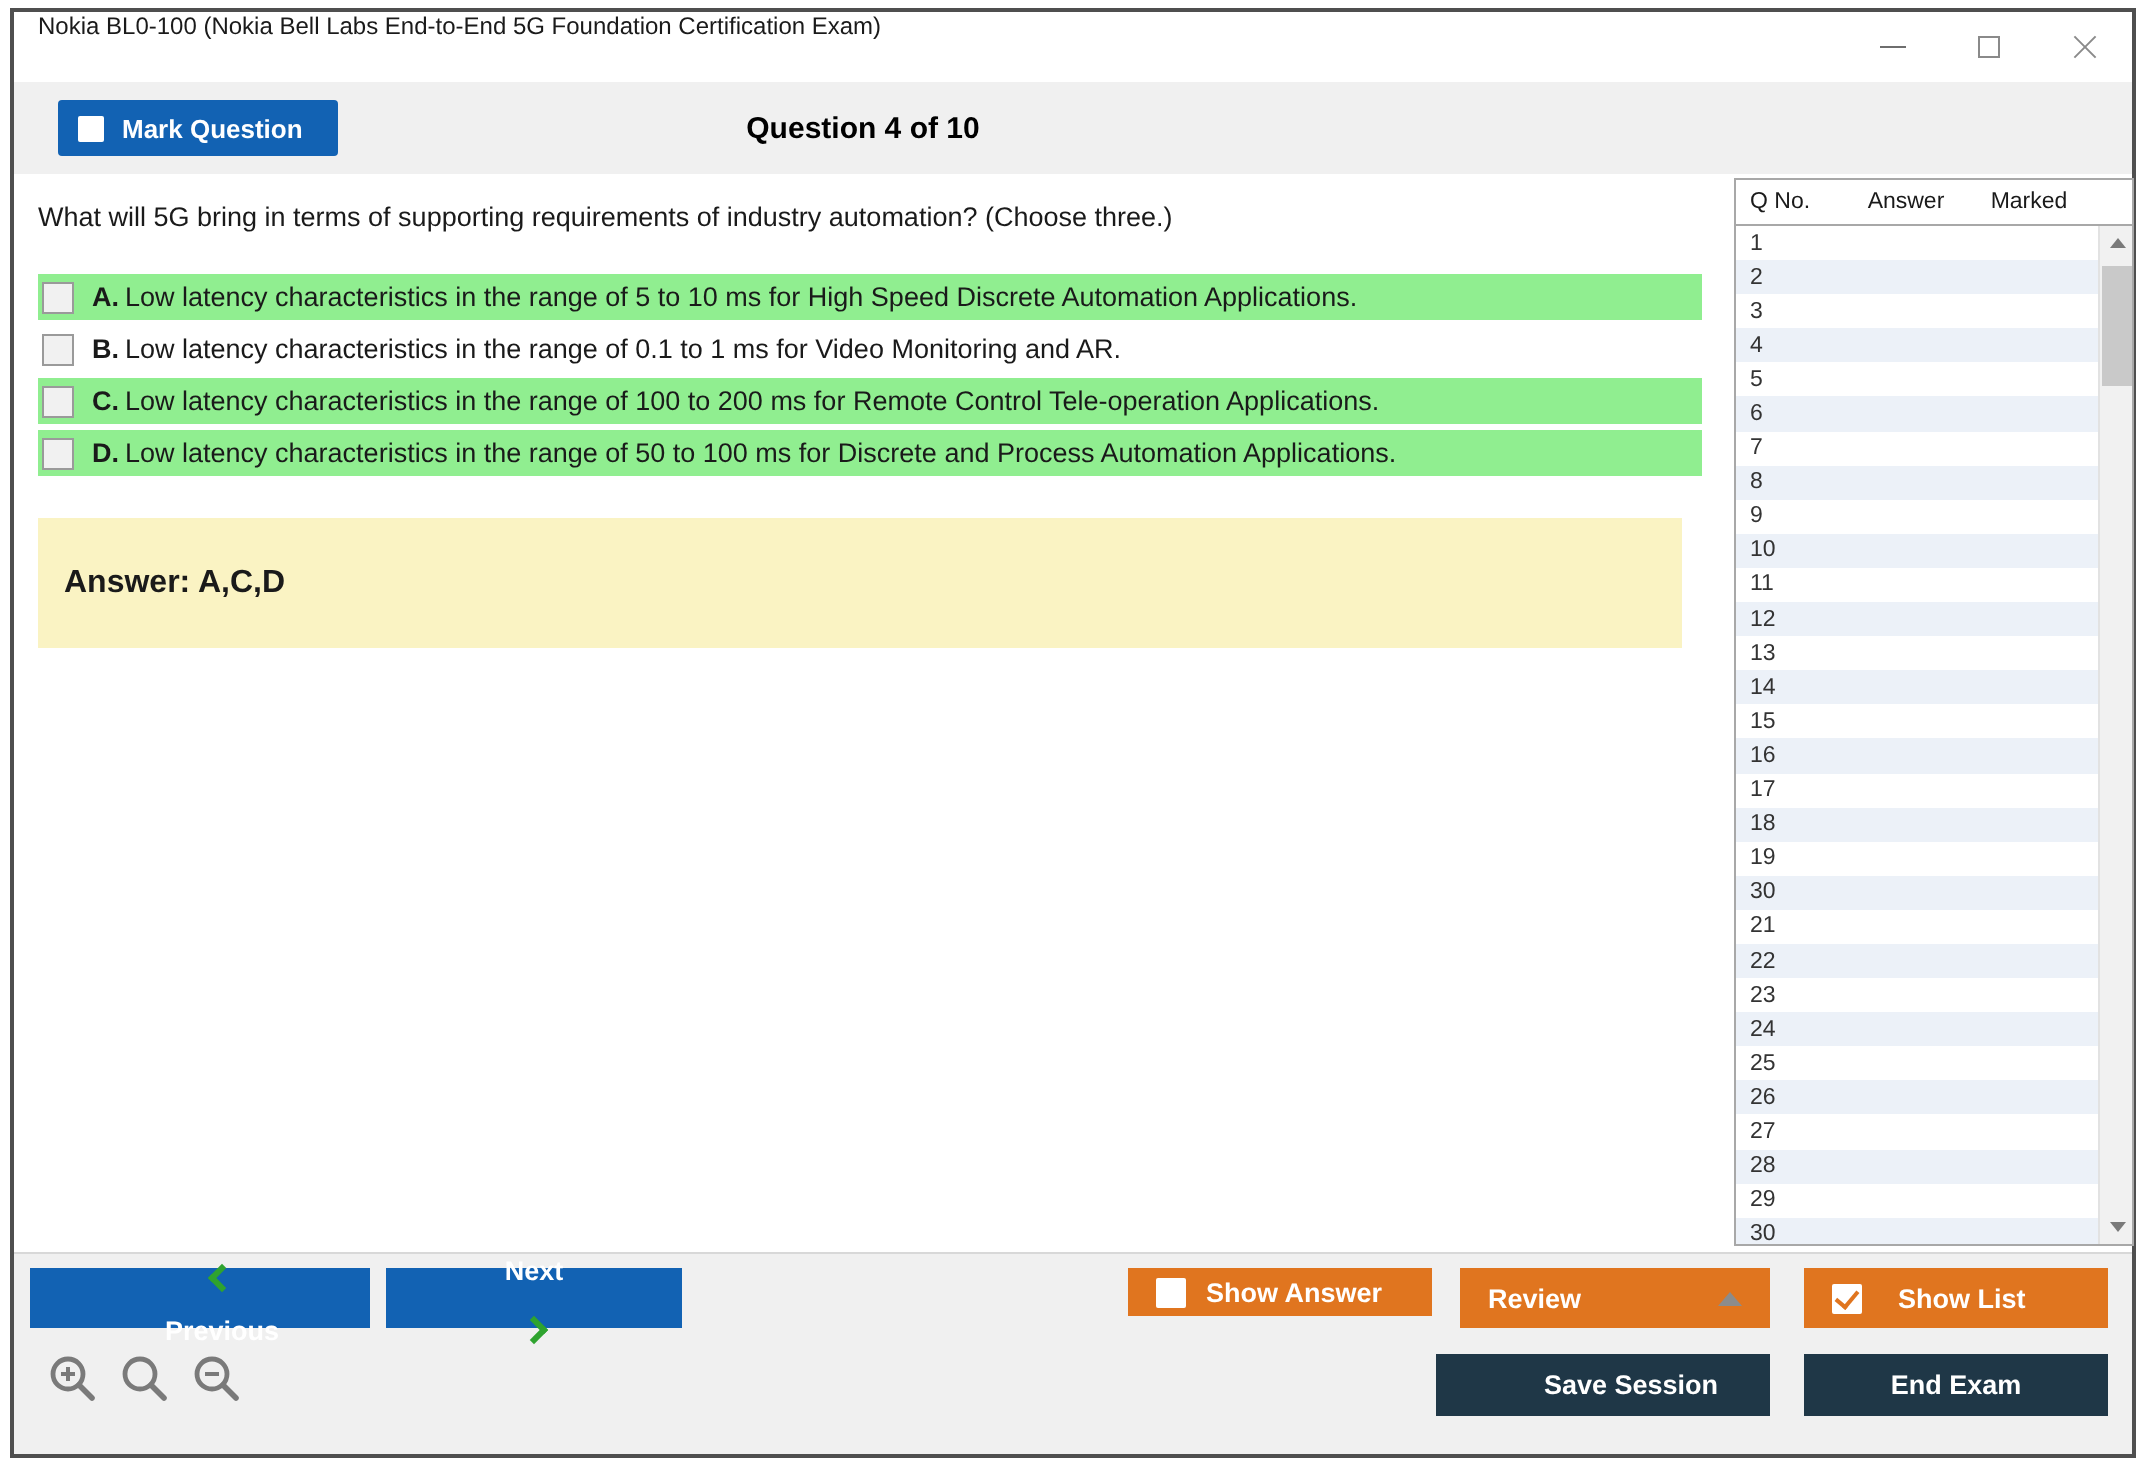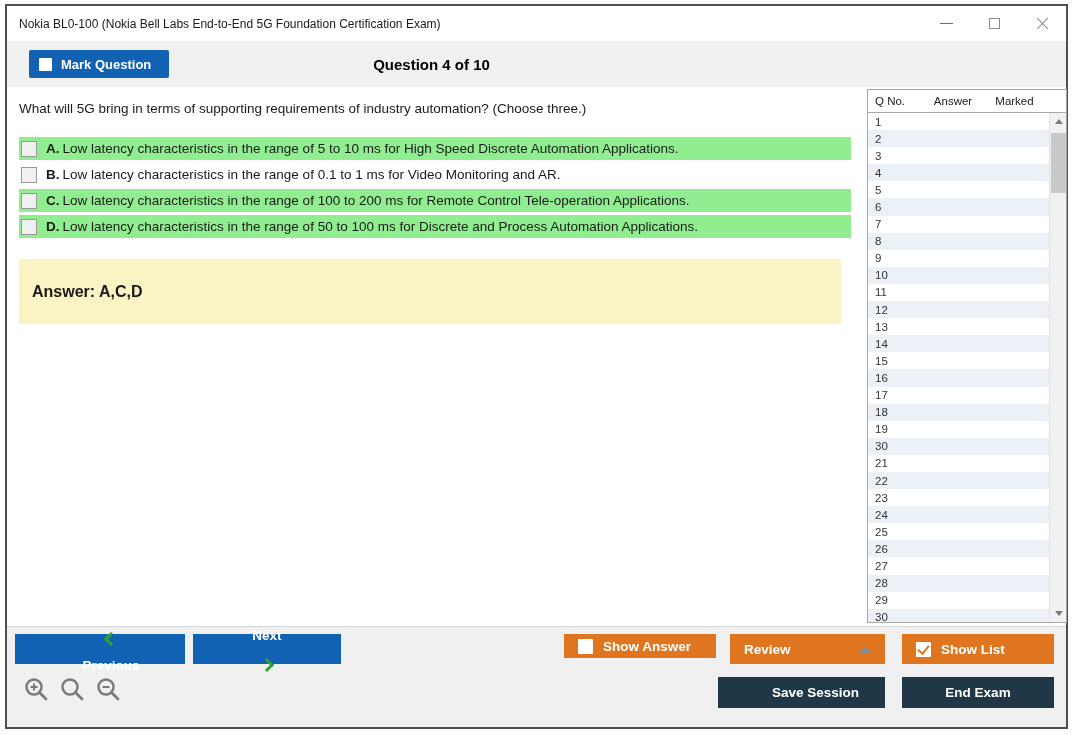--- a/index.html
+++ b/index.html
@@ -5,21 +5,21 @@
   * { margin:0; padding:0; box-sizing:border-box; }
   html,body { width:1075px; height:735px; background:#ffffff; font-family:"Liberation Sans", sans-serif; overflow:hidden; }
 
   .window{
     position:absolute; left:5px; top:4px; width:1063px; height:725px;
     border:2px solid #4f4f4f; background:#ffffff;
     display:flex; flex-direction:column;
   }
 
   
-  .titlebar{ height:35px; background:#ffffff; display:flex; align-items:center; flex:none; }
+  .titlebar{ height:35px; background:#ffffff; display:flex; align-items:flex-start; flex:none; }
   .title-text{ padding-left:12px; font-size:12px; color:#1a1a1a; }
   .win-controls{ margin-left:auto; display:flex; align-items:center; height:100%; }
   .win-btn{ width:48px; height:100%; display:flex; align-items:center; justify-content:center; cursor:pointer; }
   .glyph-min{ width:13px; height:0; border-top:1px solid #6e6e6e; }
   .glyph-max{ width:11px; height:11px; border:1px solid #8a8a8a; }
   .glyph-close{ position:relative; width:13px; height:13px; }
   .glyph-close::before,.glyph-close::after{ content:""; position:absolute; left:-1px; top:6px; width:15px; height:1px; background:#8a8a8a; }
   .glyph-close::before{ transform:rotate(45deg); }
   .glyph-close::after{ transform:rotate(-45deg); }
 
@@ -73,21 +73,21 @@
   .blue{ background:#1262b3;flex-direction:column; }
   .orange{ background:#E0751F; }
   .navy{ background:#1F3747; }
   .btn-prev{ left:8px; top:7px; width:170px; height:30px; padding-left:22px; gap:14px; }
   .btn-next{ left:186px; top:7px; width:148px; height:30px; justify-content:center; gap:17px; }
   .chev{ width:10px; height:10px; border-top:3px solid #2FA32F; border-right:3px solid #2FA32F; flex:none; }
   .chev-left{ transform:rotate(-135deg); }
   .chev-right{ transform:rotate(45deg); }
   .btn-show-answer{ right:350px; top:7px; width:152px; height:24px; padding-left:14px; gap:10px; }
   .btn-review{ right:181px; top:7px; width:155px; height:30px; padding-left:14px; }
-  .btn-show-list{ right:12px; top:7px; width:152px; height:30px; padding-left:14px; gap:10px; }
+  .btn-show-list{ right:12px; top:7px; width:152px; height:30px; padding-left:14px; gap:18px; }
   .btn-save{ right:181px; top:50px; width:167px; height:31px; justify-content:center;padding-left:28px; }
   .btn-end{ right:12px; top:50px; width:152px; height:31px; justify-content:center; }
   .cb-white{ width:15px; height:15px; background:#fff; border-radius:1px; flex:none; position:relative; }
   .cb-checked::after{ content:""; position:absolute; left:4px; top:1px; width:5px; height:9px; border-right:2.5px solid #E0751F; border-bottom:2.5px solid #E0751F; transform:rotate(40deg); }
   .tri-up-sm{ margin-left:auto; margin-right:14px; width:0; height:0; border-left:6px solid transparent; border-right:6px solid transparent; border-bottom:7px solid #8c8c8c; }
   .zoom-icons{ position:absolute; left:16px; top:49px; display:flex; gap:9px; align-items:center; }
   .zoom-icons svg{ cursor:pointer; }
 </style>
 </head>
 <body>

